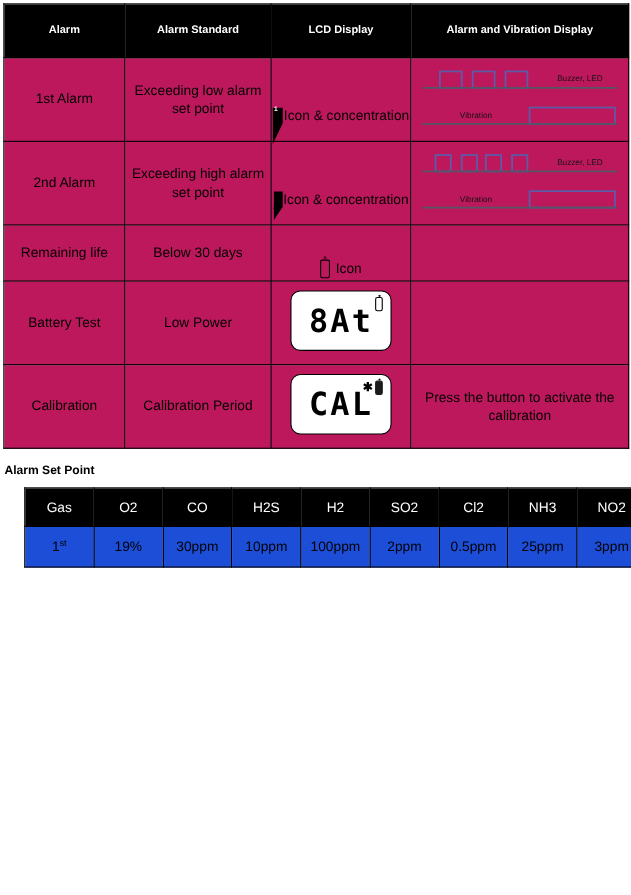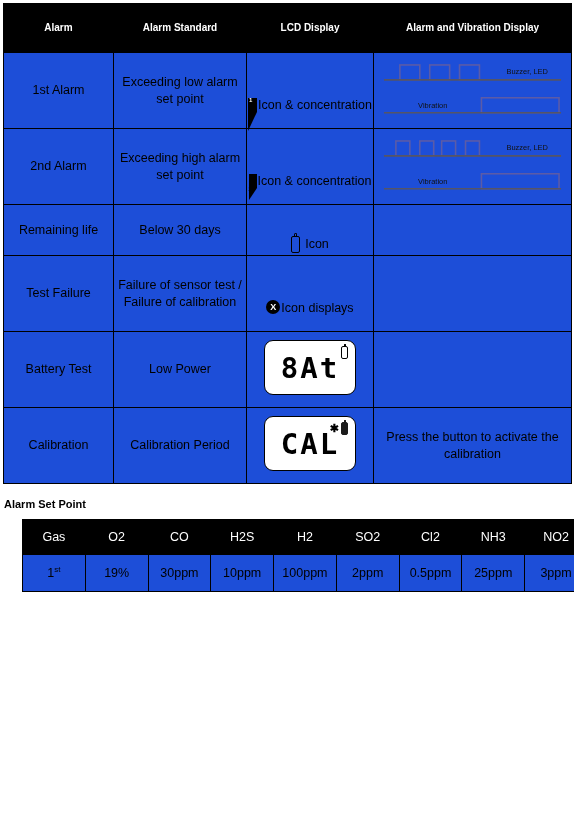--- a/index.html
+++ b/index.html
@@ -40,21 +40,21 @@
     color: #ffffff;
     font-weight: bold;
     font-size: 10px;
     height: 44px;
     line-height: 1.22;
     border: 1px solid #000000;
   }
   table.alarm-table tbody td {
     font-size: 12.5px;
     line-height: 1.3;
-    background: #1d4ed8;
+    background: #be185d;
   }
   .col-a { width: 110px; }
   .col-b { width: 133px; }
   .col-c { width: 127px; }
   .col-d { width: 198px; }
 
   .r-short { height: 51px; }
   .r-tall  { height: 76px; }
 
   
@@ -309,31 +309,20 @@
           <td>Below 30 days</td>
           <td>
             <span class="icon-line">
               <span class="cyl "></span>
               <span class="lbl" style="margin-left:4px">Icon</span>
             </span>
           </td>
           <td></td>
         </tr>
         <tr class="r-tall">
-          <td>Test Failure</td>
-          <td>Failure of sensor test / Failure of calibration</td>
-          <td>
-            <span class="icon-line">
-              <span class="circle-x">X</span>
-              <span class="lbl">Icon displays</span>
-            </span>
-          </td>
-          <td></td>
-        </tr>
-        <tr class="r-tall">
           <td>Battery Test</td>
           <td>Low Power</td>
           <td><span class="lcd"><span class="lcd-corner">
                 <span class="cyl cyl-sm"></span>
               </span><span class="lcd-text">8At</span></span></td>
           <td></td>
         </tr>
         <tr class="r-tall">
           <td>Calibration</td>
           <td>Calibration Period</td>

